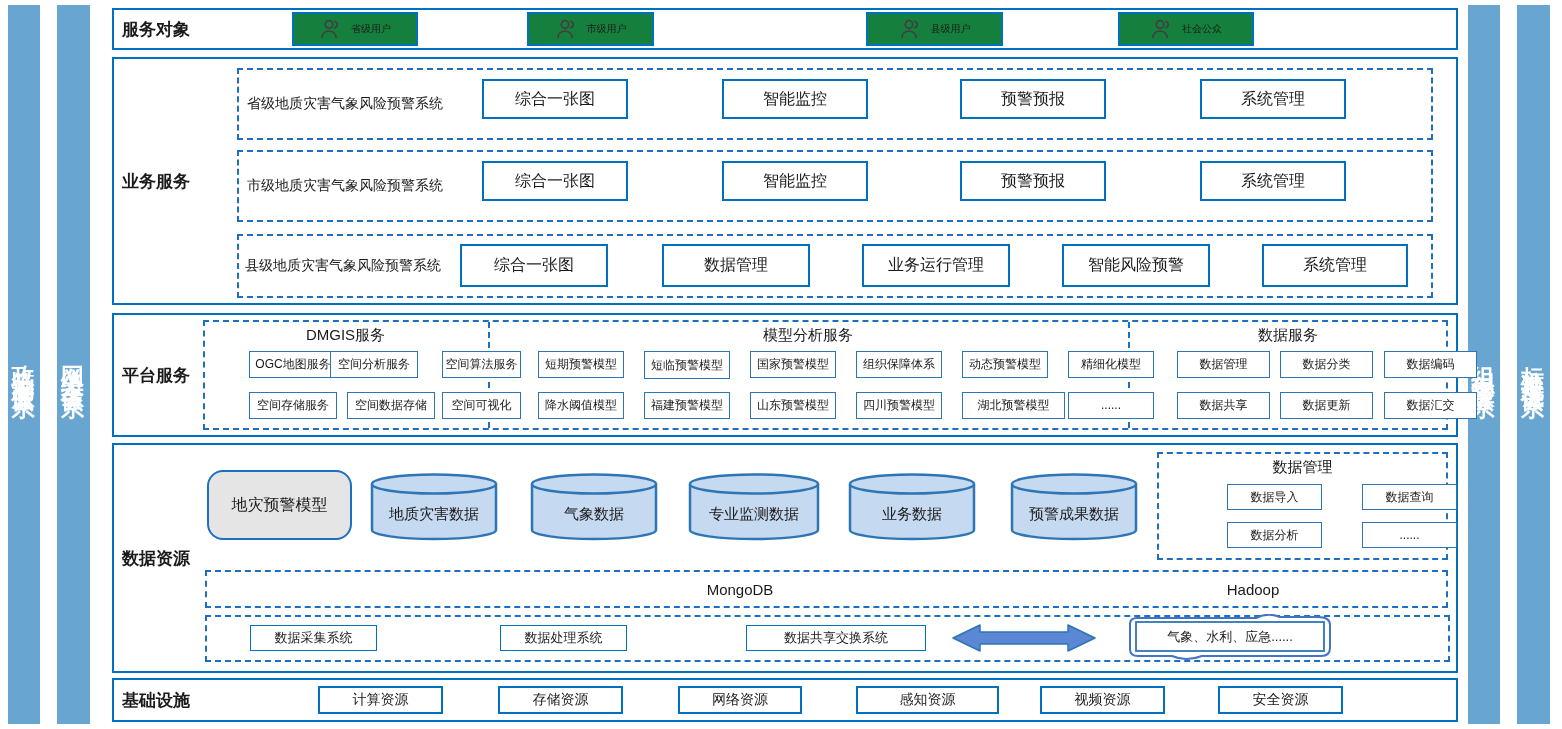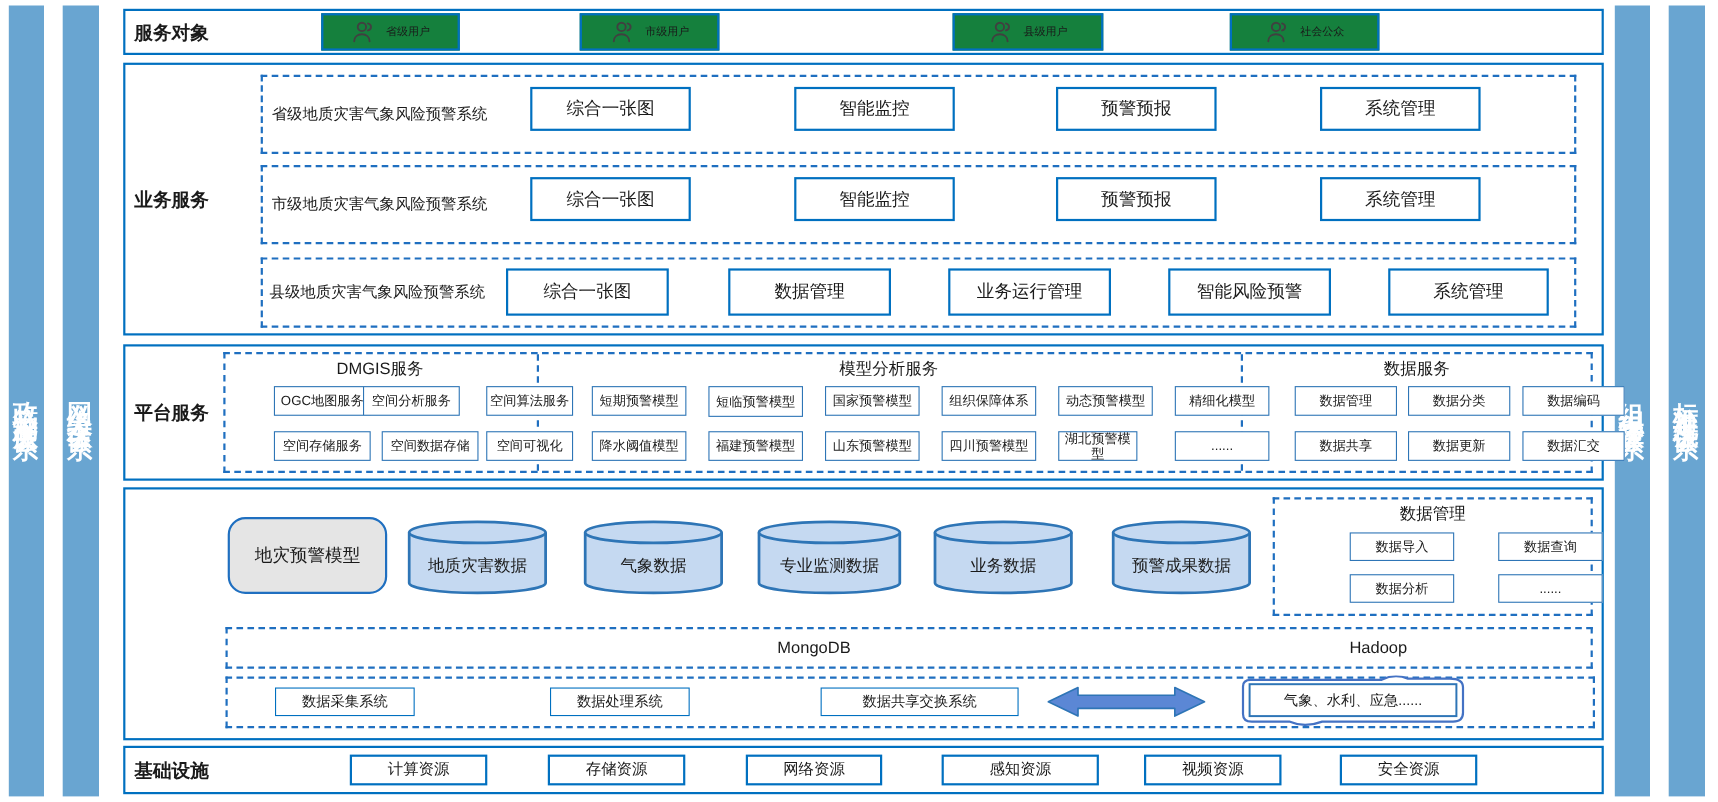--- a/index.html
+++ b/index.html
@@ -126,31 +126,32 @@
   <div class="sbox abs" style="left:496px;top:351px;width:86px;height:27px">短期预警模型</div>
   <div class="sbox abs" style="left:602px;top:351px;width:86px;height:28px">短临预警模型</div>
   <div class="sbox abs" style="left:708px;top:351px;width:86px;height:27px">国家预警模型</div>
   <div class="sbox abs" style="left:814px;top:351px;width:86px;height:27px">组织保障体系</div>
   <div class="sbox abs" style="left:920px;top:351px;width:86px;height:27px">动态预警模型</div>
   <div class="sbox abs" style="left:1026px;top:351px;width:86px;height:27px">精细化模型</div>
   <div class="sbox abs" style="left:496px;top:392px;width:86px;height:27px">降水阈值模型</div>
   <div class="sbox abs" style="left:602px;top:392px;width:86px;height:27px">福建预警模型</div>
   <div class="sbox abs" style="left:708px;top:392px;width:86px;height:27px">山东预警模型</div>
   <div class="sbox abs" style="left:814px;top:392px;width:86px;height:27px">四川预警模型</div>
-  <div class="sbox abs" style="left:920px;top:392px;width:72px;height:27px">湖北预警模型</div>
+  <div class="sbox abs" style="left:920px;top:392px;width:103px;height:27px">湖北预警模型</div>
   <div class="sbox abs" style="left:1026px;top:392px;width:86px;height:27px">......</div>
 
   <div class="sbox abs" style="left:1135px;top:351px;width:93px;height:27px">数据管理</div>
   <div class="sbox abs" style="left:1238px;top:351px;width:93px;height:27px">数据分类</div>
   <div class="sbox abs" style="left:1342px;top:351px;width:93px;height:27px">数据编码</div>
   <div class="sbox abs" style="left:1135px;top:392px;width:93px;height:27px">数据共享</div>
   <div class="sbox abs" style="left:1238px;top:392px;width:93px;height:27px">数据更新</div>
   <div class="sbox abs" style="left:1342px;top:392px;width:93px;height:27px">数据汇交</div>
 
   <div class="section abs" style="left:112px;top:443px;width:1346px;height:230px"></div>
+  <div class="seclabel abs" style="left:122px;top:443px;height:230px">数据资源</div>
 
   <div class="roundmodel abs" style="left:207px;top:470px;width:145px;height:70px">地灾预警模型</div>
 
   <div class="abs" style="left:368px;top:470px;width:132px;height:74px">
     <svg width="132" height="74" viewBox="0 0 132 74">
       <path d="M4 14 v46 a62 9 0 0 0 124 0 v-46" fill="#c5d9f1" stroke="#2e75b6" stroke-width="2.5"></path>
       <ellipse cx="66" cy="14" rx="62" ry="9.5" fill="#c5d9f1" stroke="#2e75b6" stroke-width="2.5"></ellipse>
     </svg>
     <div class="cylinder-label abs" style="left:0;top:22px;width:132px;height:44px">地质灾害数据</div>
   </div>

